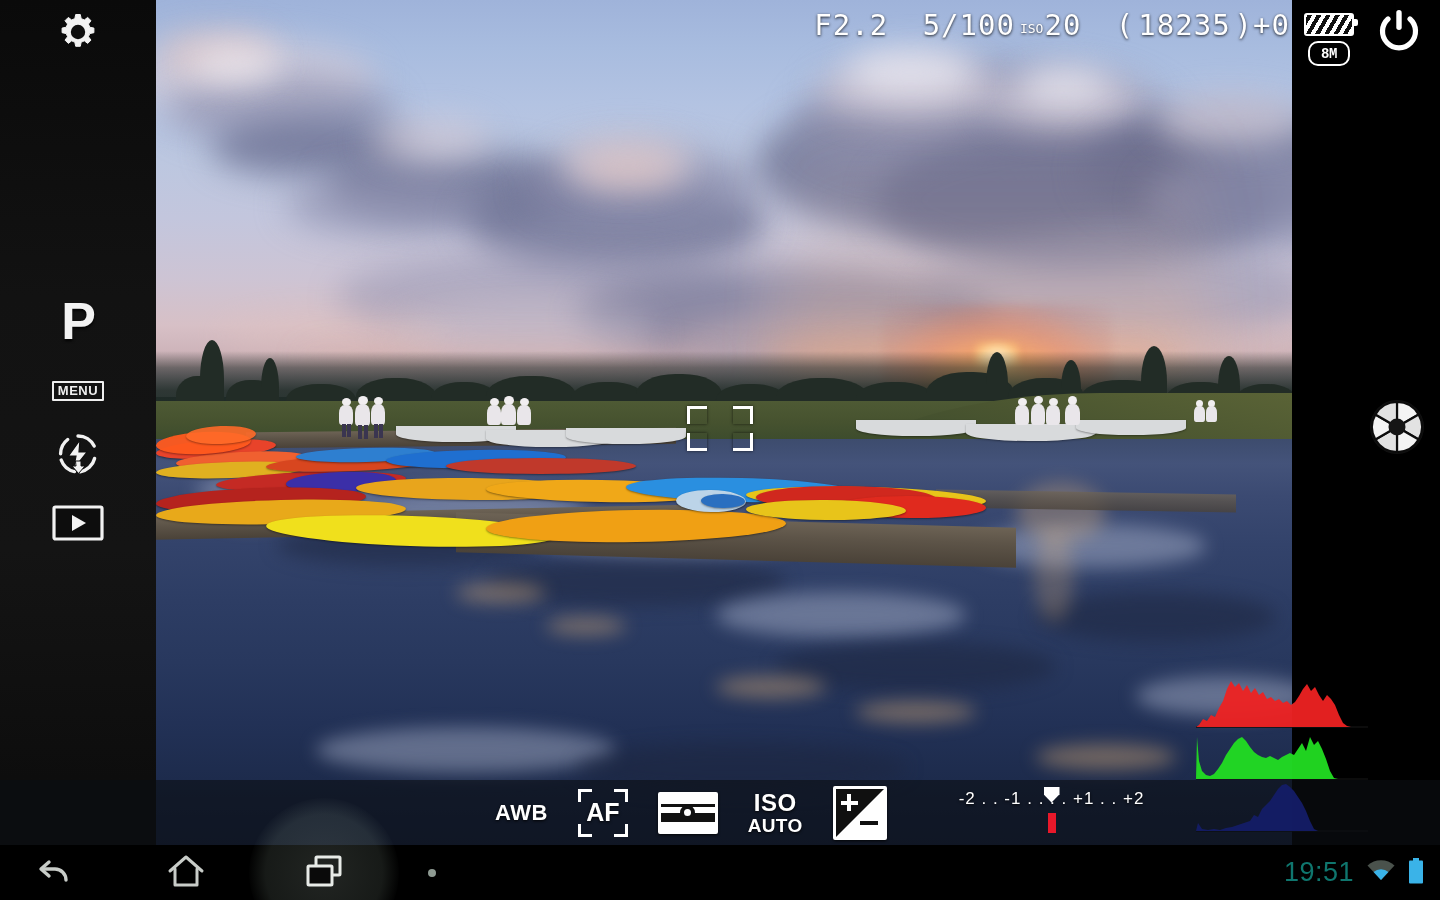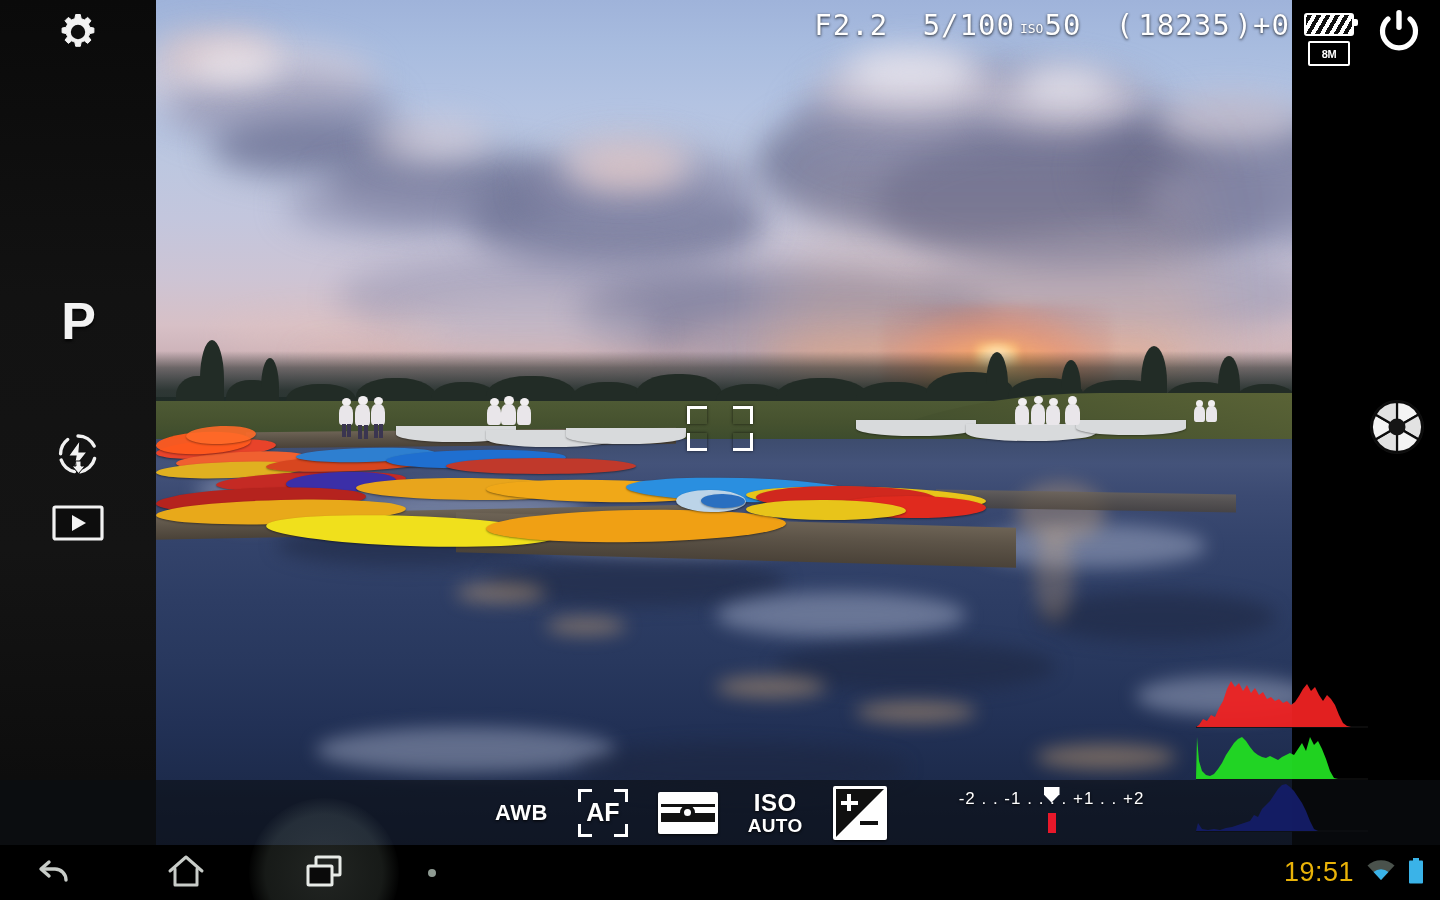--- a/index.html
+++ b/index.html
@@ -274,28 +274,28 @@
     content: "";
     position: absolute;
     right: -6px; top: 4px;
     width: 4px; height: 7px;
     background: #fff;
     border-radius: 0 2px 2px 0;
   }
   .res-badge {
     width: 38px; height: 21px;
     border: 2px solid #fff;
-    border-radius: 2px;
+    border-radius: 10px;
     display: flex;
     align-items: center;
     justify-content: center;
     color: #fff;
-    font-size: 11px;
+    font-size: 14px;
     font-weight: bold;
-    font-family: Liberation Sans, sans-serif;
+    font-family: Liberation Mono, monospace;
     letter-spacing: -.5px;
   }
   .power-wrap {
     padding: 8px 18px 0 22px;
     cursor: pointer;
   }
 
   
   .shutter-btn {
     position: absolute;
@@ -533,21 +533,21 @@
     background: radial-gradient(circle, rgba(210,230,215,.16) 0%, rgba(190,215,195,.12) 55%, rgba(160,190,165,0) 72%);
   }
   .nav-right {
     margin-left: auto;
     display: flex;
     align-items: center;
     gap: 12px;
     padding-right: 16px;
   }
   .nav-clock {
-    color: #eab308;
+    color: #0f766e;
     font-size: 27px;
     font-family: "Liberation Sans", sans-serif;
     letter-spacing: .5px;
   }
   .nav-dot {
     position: absolute;
     left: 50%; top: 50%;
     margin: -4px 0 0 -4px;
     width: 8px; height: 8px;
     border-radius: 50%;
@@ -751,20 +751,23 @@
           </g>
           <circle cx="24" cy="24" r="7.2" fill="#0f0f0f"></circle>
         </svg>
       </span>
     </div>
 
     <div class="side-btn pmode-wrap">
       <span class="p-letter">P</span>
     </div>
 
+    <div class="side-btn menu-wrap">
+      <span class="menu-box">MENU</span>
+    </div>
 
     <div class="side-btn flash-wrap">
       <span>
         <svg width="46" height="46" viewBox="0 0 46 46">
           <path d="M23 5 a18 18 0 0 1 16.2 10.1" fill="none" stroke="#f2f2f2" stroke-width="3.4" stroke-linecap="round"></path>
           <path d="M39.6 27.5 a18 18 0 0 1 -14.5 13.3" fill="none" stroke="#f2f2f2" stroke-width="3.4" stroke-linecap="round"></path>
           <path d="M19.4 40.6 a18 18 0 0 1 -13.2-11.6" fill="none" stroke="#f2f2f2" stroke-width="3.4" stroke-linecap="round"></path>
           <path d="M5.6 22.8 a18 18 0 0 1 7.1-14.3" fill="none" stroke="#f2f2f2" stroke-width="3.4" stroke-linecap="round"></path>
           <path d="M25 9 L13.5 25 L21 25 L18.5 38 L32 21 L24 21 Z" fill="#f2f2f2" stroke="#0f0f0f" stroke-width="1.2"></path>
           <path d="M20.5 30 l5.5 0 0 5 4 0 -6.5 7.5 -6.5-7.5 4 0 z" fill="#f2f2f2" stroke="#0f0f0f" stroke-width="1"></path>
@@ -781,21 +784,21 @@
       </span>
     </div>
   </div>
 
   <div class="top-hud">
     <div class="hud-readout">
       <span class="seg">F2.2</span>
       <span class="hud-sep">&nbsp;</span>
       <span class="seg">5/100</span>
       <span class="hud-iso-label">ISO</span>
-      <span class="seg">50</span>
+      <span class="seg">20</span>
       <span class="hud-sep">&nbsp;</span>
       <span class="seg">(</span>
       <span class="seg" style="padding:0 4px;">18235</span>
       <span class="seg">)</span>
       <span class="seg">+0</span>
     </div>
 
     <div class="batt-col">
       <div class="batt"></div>
       <div class="res-badge">8M</div>

